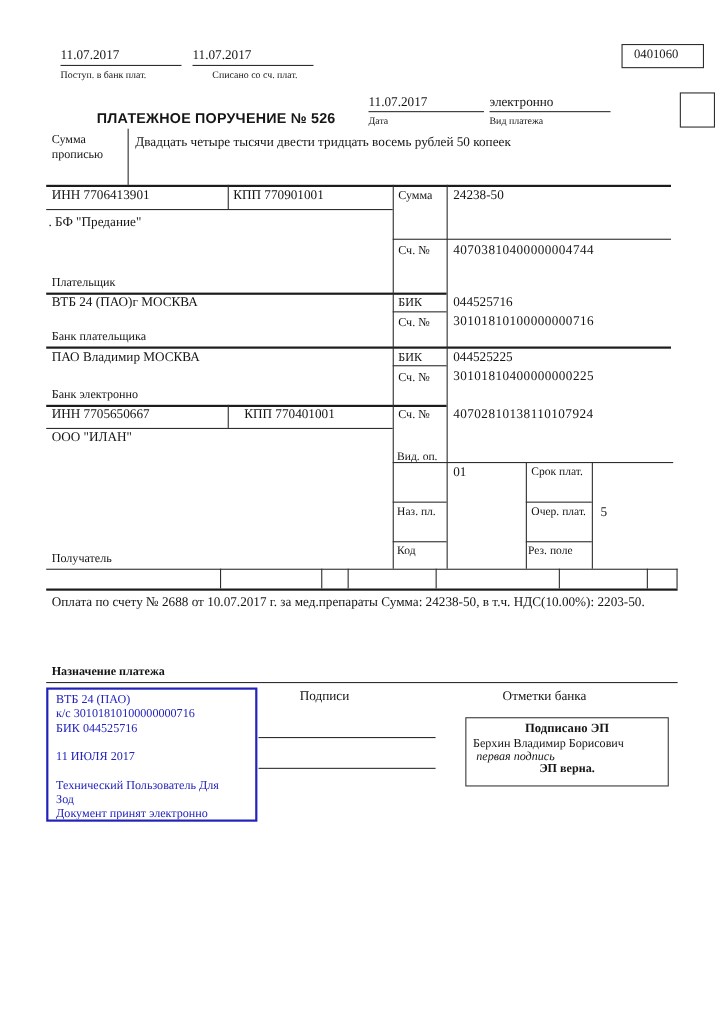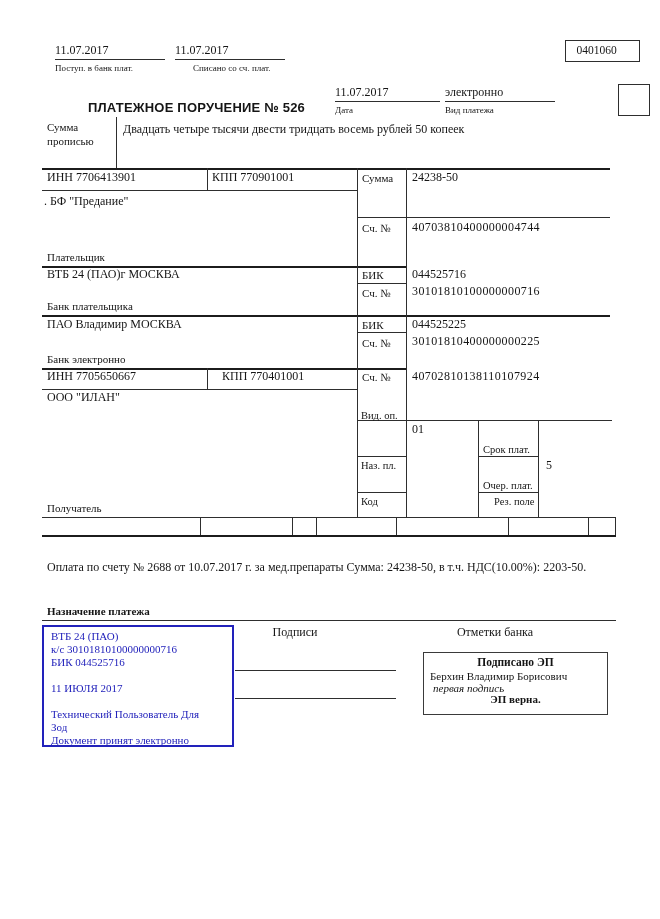--- a/index.html
+++ b/index.html
@@ -4,21 +4,21 @@
 <style>
   html,body{margin:0;padding:0;background:#ffffff;}
   body{
     width:660px;height:919px;position:relative;overflow:hidden;
     font-family:"Liberation Serif", serif;color:#151515;
   }
   .t{position:absolute;font-size:12px;line-height:1.12;white-space:nowrap;}
   .small{font-size:9px;}
   .lbl{font-size:11px;}
   .sub{font-size:10.5px;}
-  .wrap{white-space:normal;margin-top:20px;}
+  .wrap{white-space:normal;}
   .hl{position:absolute;height:1px;background:#2e2e2e;}
   .hl.thick{height:2px;background:#1c1c1c;}
   .vl{position:absolute;width:1px;background:#2e2e2e;}
   .box{position:absolute;border:1px solid #2e2e2e;box-sizing:border-box;}
   .title{
     position:absolute;font-family:"Liberation Sans", sans-serif;
     font-weight:bold;font-size:13px;letter-spacing:.2px;
   }
   .center{text-align:center;}
   .stamp{
@@ -140,21 +140,21 @@
 
 <div class="t sub" style="left:361px;top:410px;">Вид. оп.</div>
 <div class="t" style="left:412px;top:423px;">01</div>
 <div class="t sub wrap" style="left:483px;top:424px;width:50px;">Срок плат.</div>
 
 <div class="t sub" style="left:361px;top:460px;">Наз. пл.</div>
 <div class="t sub wrap" style="left:483px;top:460px;width:50px;">Очер. плат.</div>
 <div class="t" style="left:546px;top:459px;">5</div>
 
 <div class="t sub" style="left:361px;top:496px;">Код</div>
-<div class="t sub" style="left:494px;top:496px;">Рез. поле</div>
+<div class="t sub" style="left:480px;top:496px;">Рез. поле</div>
 
 <div class="t wrap" style="left:47px;top:541px;width:565px;">Оплата по счету № 2688 от 10.07.2017 г. за мед.препараты Сумма: 24238-50, в т.ч. НДС(10.00%): 2203-50.</div>
 <div class="t lbl" style="left:47px;top:605px;font-weight:bold;">Назначение платежа</div>
 <div class="hl" style="left:42px;top:620px;width:574px;"></div>
 
 <div class="stamp">
   <div>ВТБ 24 (ПАО)</div>
   <div>к/с 30101810100000000716</div>
   <div>БИК 044525716</div>
   <div class="spacer13"></div>

